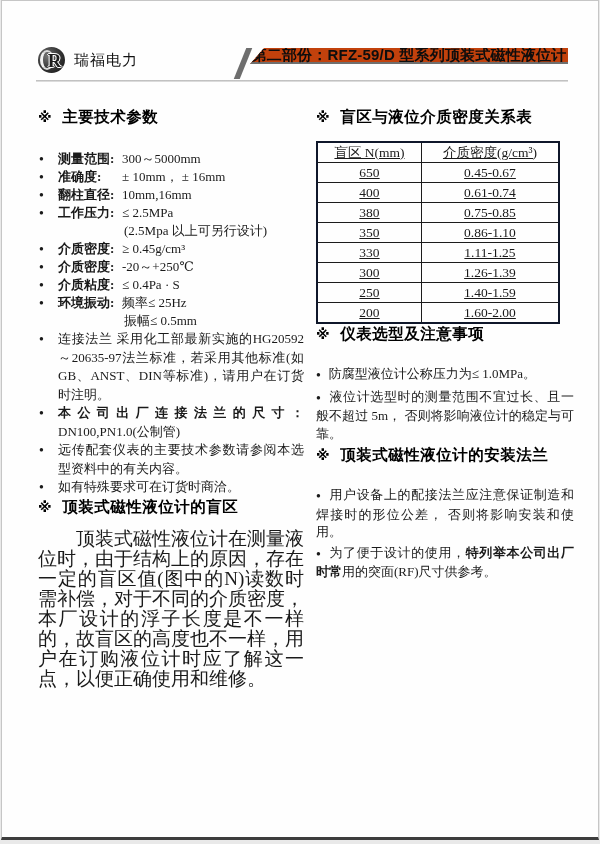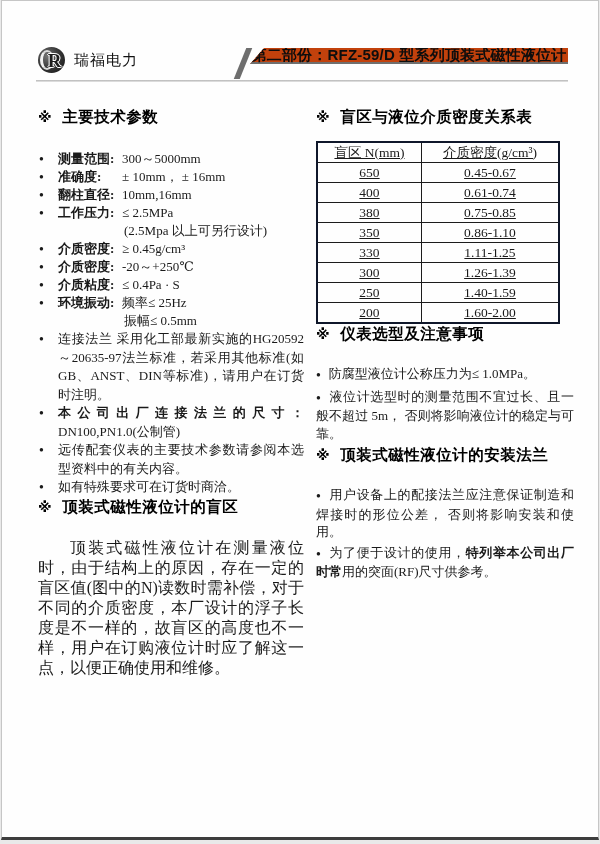--- a/index.html
+++ b/index.html
@@ -62,21 +62,21 @@
   .spec{position:relative;padding-left:20px;line-height:18px;font-size:13px;}
   .spec .dot{position:absolute;left:1px;top:0;font-size:8px;line-height:18px;}
   .spec .label{display:inline-block;min-width:60px;font-weight:700;}
   .spec .value{margin-left:4px;white-space:nowrap;}
   .spec-cont{padding-left:86px;line-height:18px;font-size:13px;white-space:nowrap;}
   
   .note{position:relative;padding-left:20px;margin:0;font-size:13px;line-height:18.5px;text-align:justify;}
   .note .dot{position:absolute;left:1px;top:0;font-size:8px;line-height:18.5px;}
   .bold-seg{font-family:"Liberation Sans","DejaVu Sans",sans-serif;font-weight:700;}
   
-  .para{margin:20px 0 0;font-size:16px;line-height:20px;text-align:justify;text-indent:2em;}
+  .para{margin:11px 0 0;font-size:19px;line-height:20px;text-align:justify;text-indent:2em;}
   .mt-sec{margin-top:44px;}
   
   table.density{border-collapse:collapse;margin-top:13px;width:244px;}
   table.density th,table.density td{
     border:1px solid #1c1c1c;text-align:center;font-size:13.5px;
     height:19px;padding:0 2px;font-weight:400;
   }
   table.density{border:2px solid #0f172a;text-decoration:underline;}
   
   .rbullets{margin-top:20px;}

